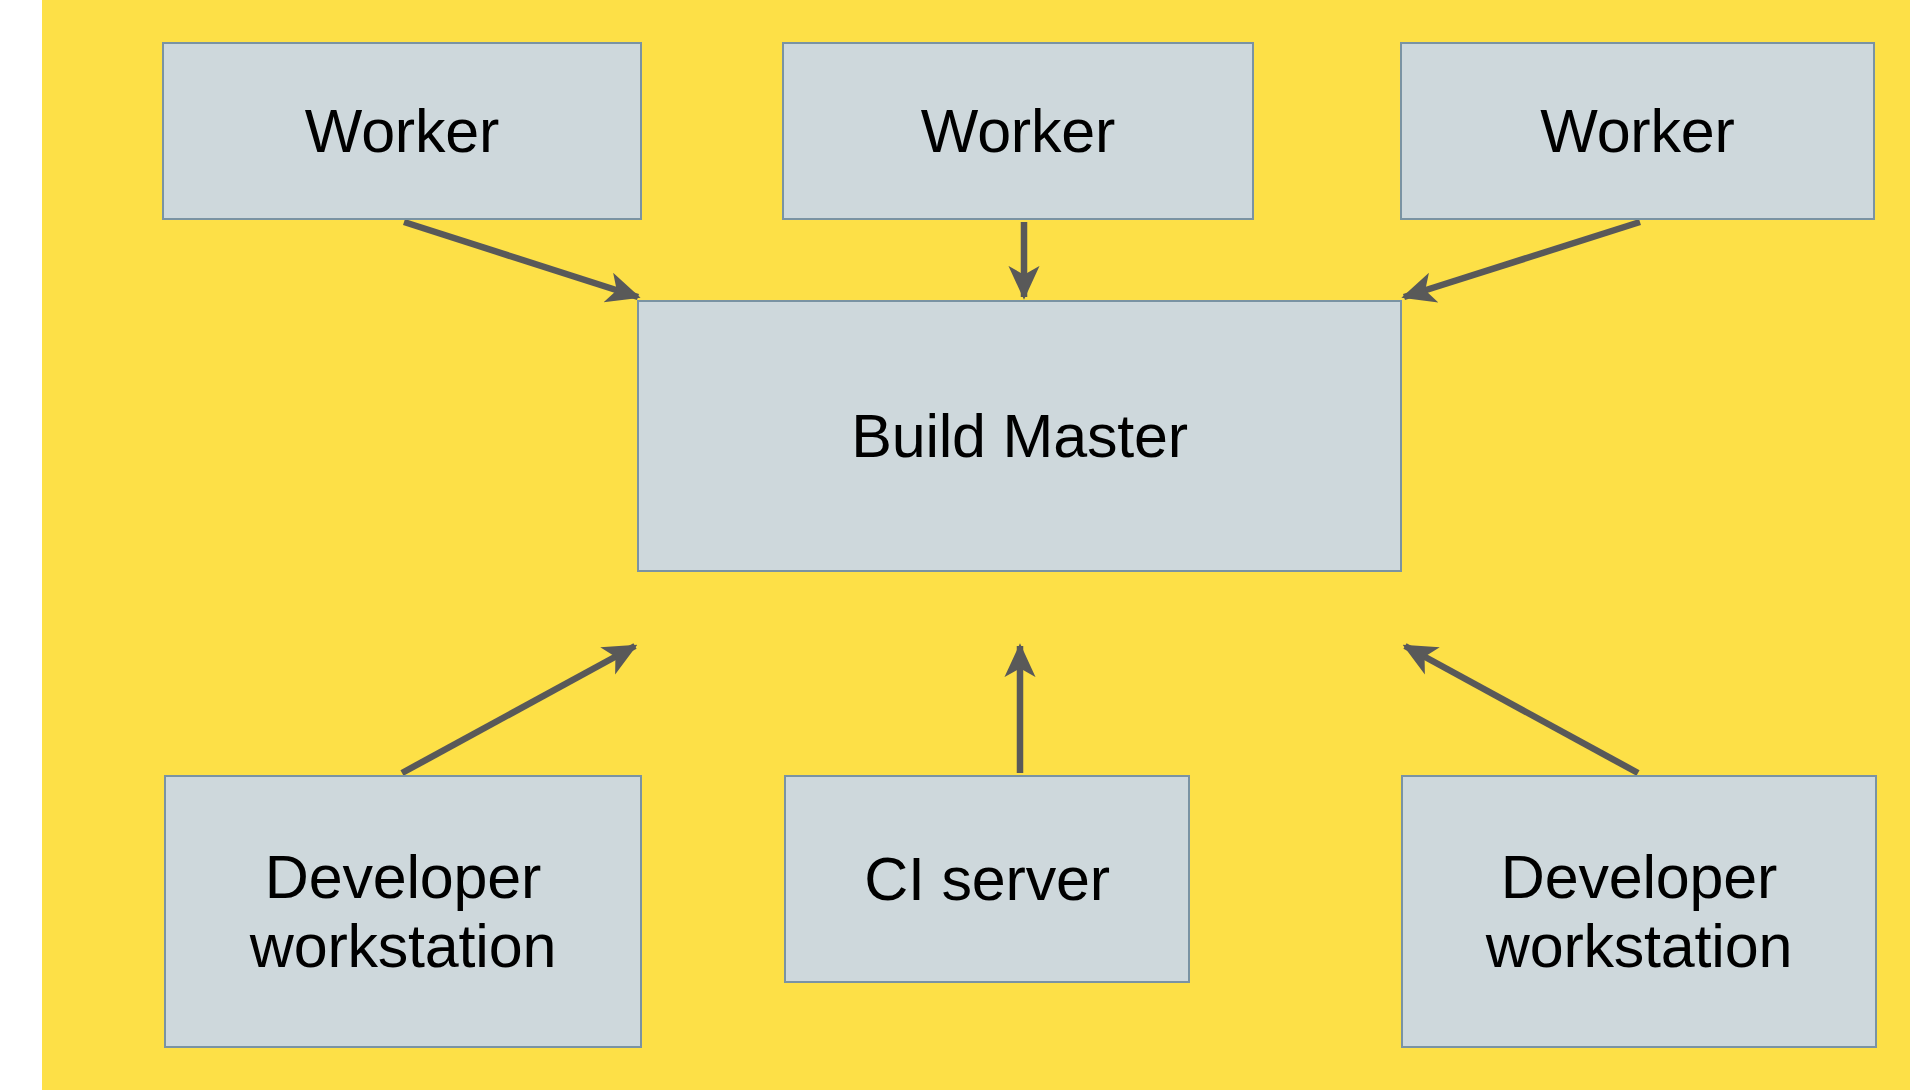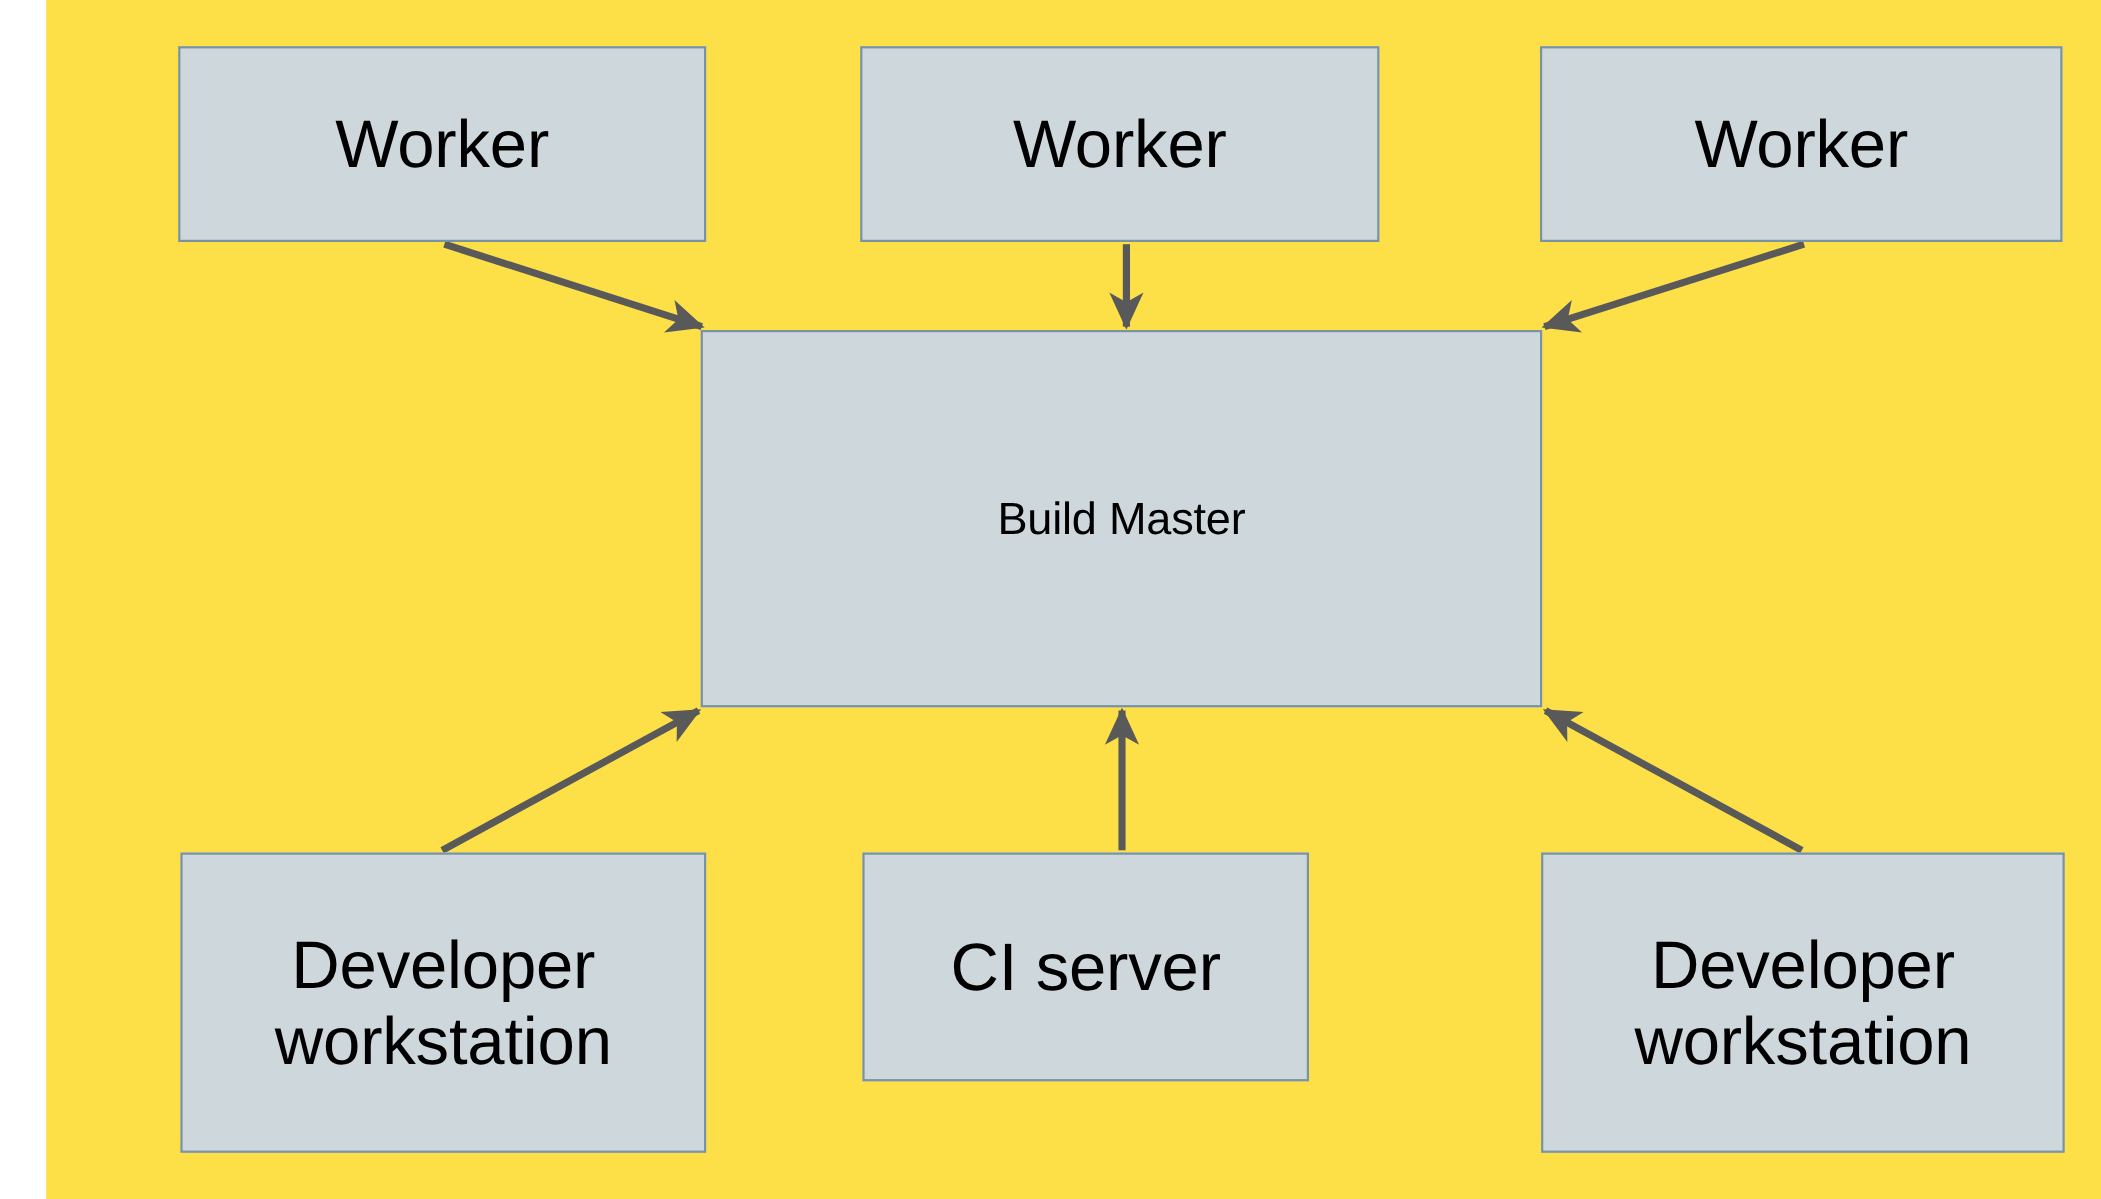--- a/index.html
+++ b/index.html
@@ -35,21 +35,21 @@
     text-align: center;
     color: #000000;
     line-height: 1.12;
     white-space: pre-line;
     font-weight: 400;
     letter-spacing: -0.2px;
   }
   #node-worker-1 { left: 120px;  top: 42px;  width: 480px; height: 178px; font-size: 61px; }
   #node-worker-2 { left: 740px;  top: 42px;  width: 472px; height: 178px; font-size: 61px; }
   #node-worker-3 { left: 1358px; top: 42px;  width: 475px; height: 178px; font-size: 61px; }
-  #node-build-master { left: 595px; top: 300px; width: 765px; height: 343px; font-size: 41px; }
+  #node-build-master { left: 595px; top: 300px; width: 765px; height: 272px; font-size: 61px; }
   #node-dev-ws-1 { left: 122px;  top: 775px; width: 478px; height: 273px; font-size: 61px; }
   #node-ci-server { left: 742px;  top: 775px; width: 406px; height: 208px; font-size: 61px; }
   #node-dev-ws-2 { left: 1359px; top: 775px; width: 476px; height: 273px; font-size: 61px; }
 </style>
 </head>
 <body>
 
 <div id="canvas">
 
   <svg class="arrow-layer" viewBox="0 0 1910 1090" width="1910" height="1090" xmlns="http://www.w3.org/2000/svg">

